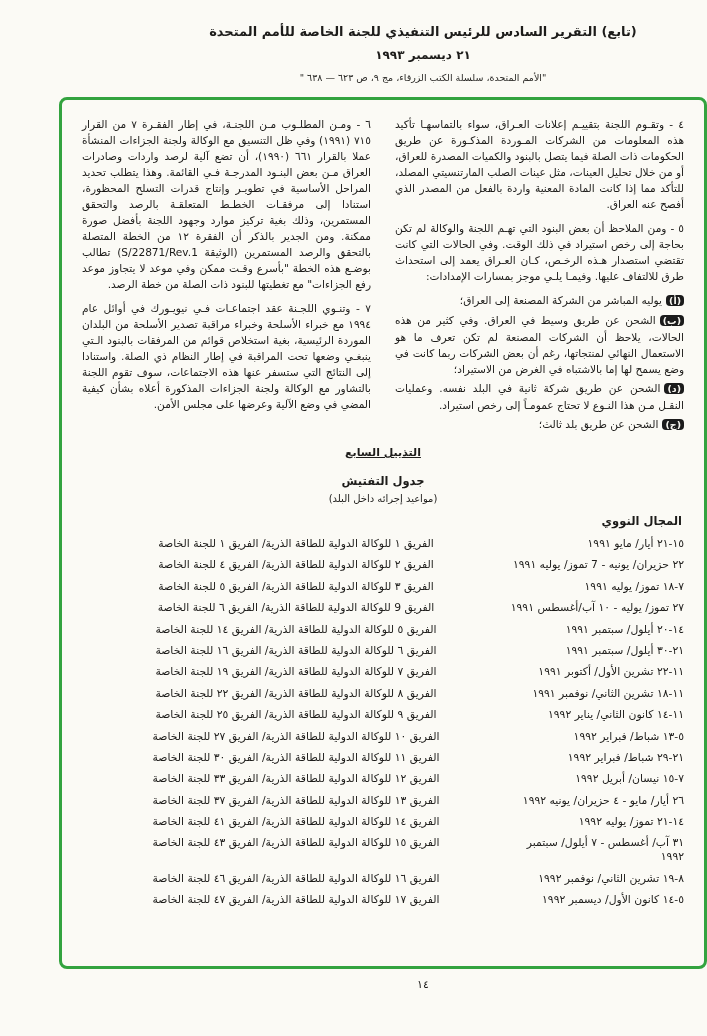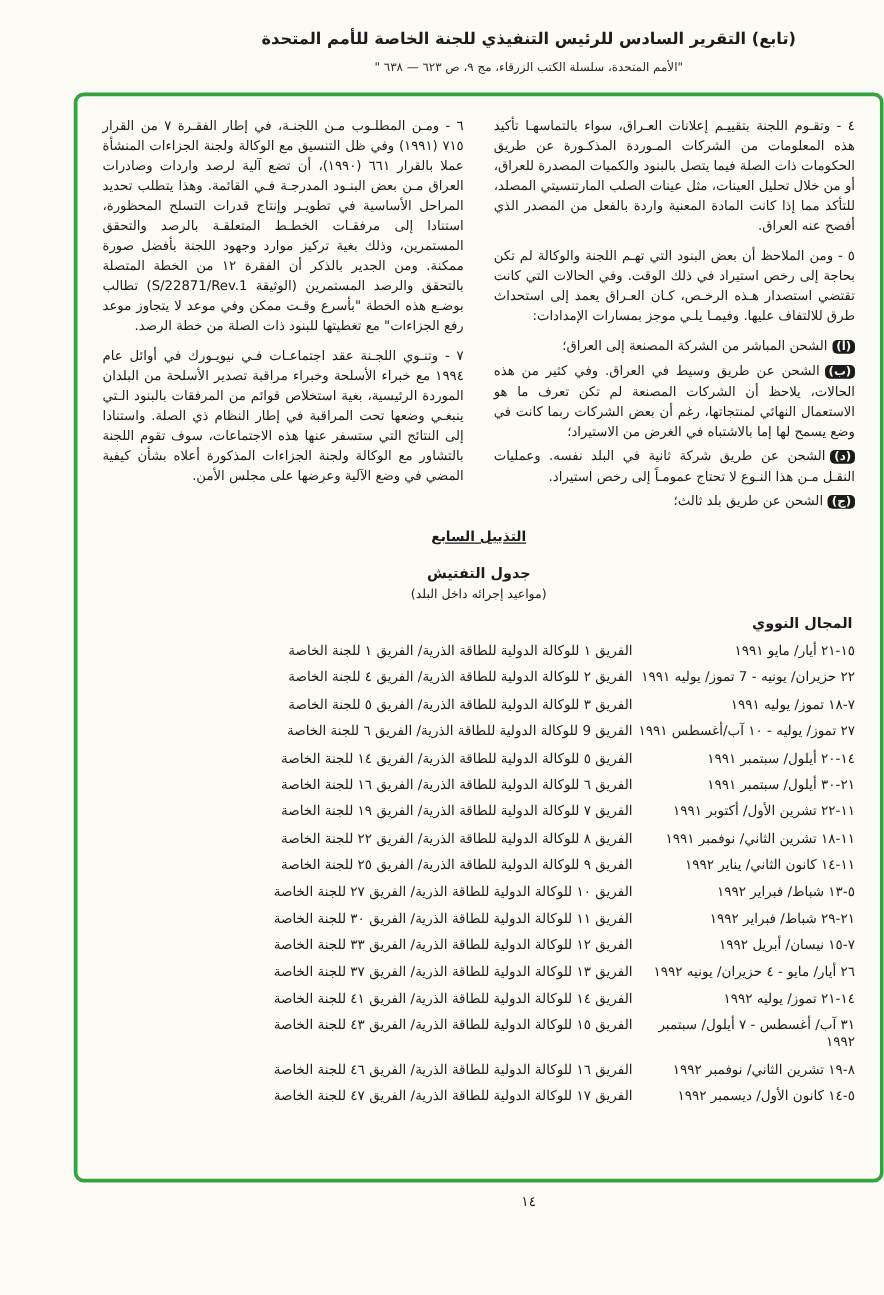--- a/index.html
+++ b/index.html
@@ -42,42 +42,43 @@
   }
   
   .apx-title{ text-align:center; font-size:11px; font-weight:bold; margin-top:10px;text-decoration:underline; }
   .apx-subtitle{ text-align:center; font-size:11.5px; font-weight:bold; margin-top:15px; }
   .apx-note{ text-align:center; font-size:10px; margin-top:5px; }
   .section-heading{ text-align:right; font-size:11.5px; font-weight:bold; margin:10px 2px 9px 0; }
   
   .sched{ font-size:10.8px; }
   .srow{ display:flex; direction:rtl; margin-bottom:7.4px; line-height:14px; }
   .sdate{ width:178px; flex:0 0 178px; text-align:right; }
-  .steam{ flex:1; text-align:right; padding-left:4px; }
+  .steam{ flex:1; text-align:center; padding-left:4px; }
   
   .ftr{ text-align:center; margin-top:9px; font-size:11px; }
 </style>
 </head>
 <body>
 
 <div class="page">
 
   <div class="hdr">
     <div class="hdr-title">(تابع) التقرير السادس للرئيس التنفيذي للجنة الخاصة للأمم المتحدة</div>
+    <div class="hdr-date">٢١ ديسمبر ١٩٩٣</div>
     <div class="hdr-source">"الأمم المتحدة، سلسلة الكتب الزرقاء، مج ٩، ص ٦٢٣ — ٦٣٨ "</div>
   </div>
 
   <div class="gbox" style="border-color: rgb(51, 163, 63);">
 
     <div class="cols">
       <div class="col">
         <p>٤ - وتقـوم اللجنة بتقييـم إعلانات العـراق، سواء بالتماسهـا تأكيد هذه المعلومات من الشركات المـوردة المذكـورة عن طريق الحكومات ذات الصلة فيما يتصل بالبنود والكميات المصدرة للعراق، أو من خلال تحليل العينات، مثل عينات الصلب المارتنسيتي المصلد، للتأكد مما إذا كانت المادة المعنية واردة بالفعل من المصدر الذي أفصح عنه العراق.</p>
         <p>٥ - ومن الملاحظ أن بعض البنود التي تهـم اللجنة والوكالة لم تكن بحاجة إلى رخص استيراد في ذلك الوقت. وفي الحالات التي كانت تقتضي استصدار هـذه الرخـص، كـان العـراق يعمد إلى استحداث طرق للالتفاف عليها. وفيمـا يلـي موجز بمسارات الإمدادات:</p>
         <div class="subitem">
-          <span class="marker">(أ)</span><span>الشحن المباشر من الشركة المصنعة إلى العراق؛</span>
+          <span class="marker">(أ)</span><span>يوليه المباشر من الشركة المصنعة إلى العراق؛</span>
         </div>
         <div class="subitem">
           <span class="marker">(ب)</span><span>الشحن عن طريق وسيط في العراق. وفي كثير من هذه الحالات، يلاحظ أن الشركات المصنعة لم تكن تعرف ما هو الاستعمال النهائي لمنتجاتها، رغم أن بعض الشركات ربما كانت في وضع يسمح لها إما بالاشتباه في الغرض من الاستيراد؛</span>
         </div>
         <div class="subitem">
           <span class="marker">(د)</span><span>الشحن عن طريق شركة ثانية في البلد نفسه. وعمليات النقـل مـن هذا النـوع لا تحتاج عمومـاً إلى رخص استيراد.</span>
         </div>
         <div class="subitem">
           <span class="marker">(ج)</span><span>الشحن عن طريق بلد ثالث؛</span>
         </div>

